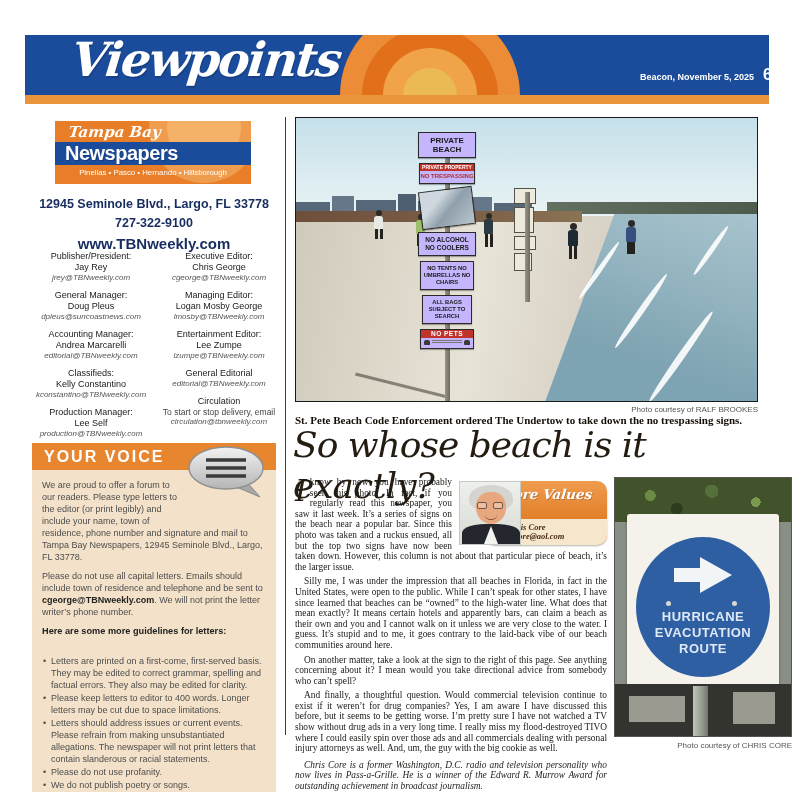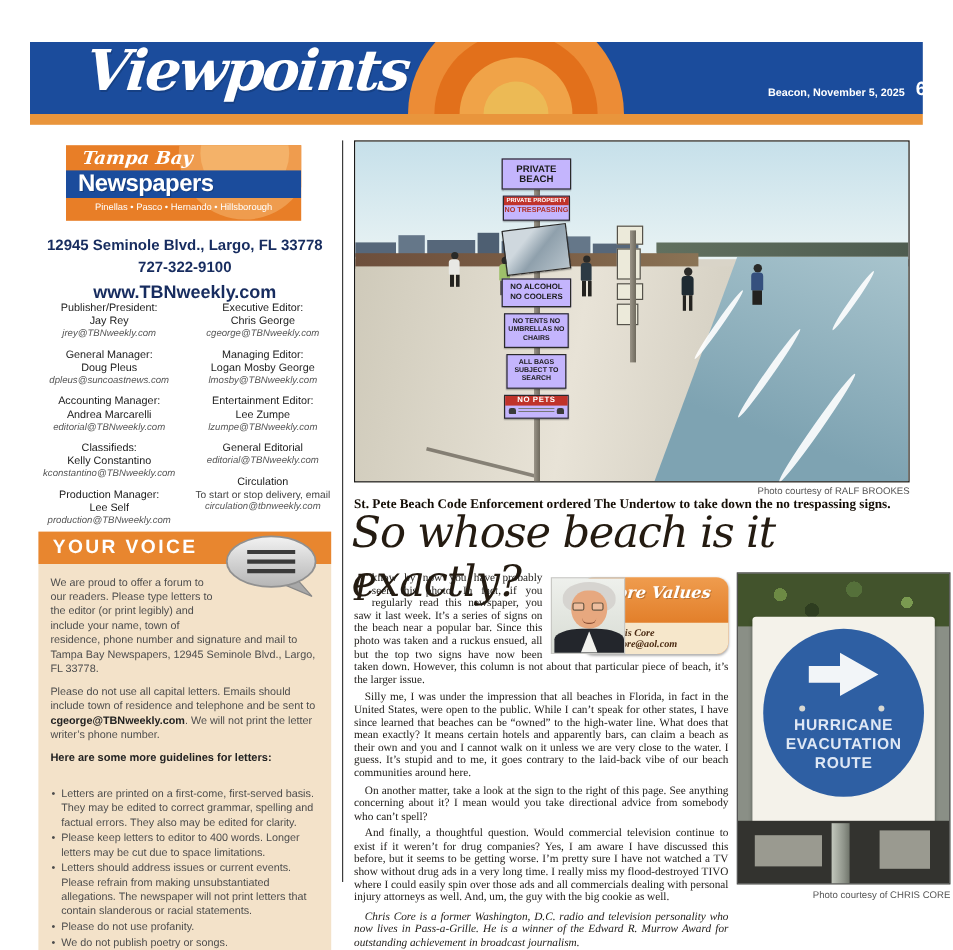--- a/index.html
+++ b/index.html
@@ -117,21 +117,21 @@
   .hs-shirt { position:absolute; left:24px; bottom:0; width:14px; height:18px; background:#f2f2ee; clip-path:polygon(50% 0,100% 100%,0 100%); }
 
   
   .sign-col { width:178px; }
   .photo-sign { position:relative; width:178px; height:260px; background:#8a8f86; overflow:hidden; border:1px solid #555; }
   .ps-trees { position:absolute; left:0; top:0; right:0; height:44px;
     background:#42532c;
     background-image:radial-gradient(circle 9px at 20% 40%, #6d8a44 0 60%, transparent 61%), radial-gradient(circle 11px at 55% 30%, #55703a 0 60%, transparent 61%), radial-gradient(circle 8px at 80% 55%, #7a9a50 0 60%, transparent 61%), radial-gradient(circle 10px at 35% 70%, #2e3d20 0 60%, transparent 61%);
   }
   .ps-board { position:absolute; left:12px; top:36px; width:152px; height:174px; background:#f4f2ea; border-radius:3px; box-shadow:0 2px 3px rgba(0,0,0,.35); }
-  .ps-circle { position:absolute; left:9px; top:10px; width:134px; height:140px; border-radius:50%; background:#2e5fa3; }
+  .ps-circle { position:absolute; left:9px; top:23px; width:134px; height:140px; border-radius:50%; background:#2e5fa3; }
   .ps-arrow { position:absolute; left:34px; top:16px; width:68px; height:44px; }
   .ps-bolt { position:absolute; width:5px; height:5px; border-radius:50%; background:#d8d8d2; top:64px; }
   .ps-b1 { left:30px; } .ps-b2 { left:96px; }
   .ps-text { position:absolute; left:0; right:0; top:72px; text-align:center; color:#dfe8f5; font-weight:bold; font-size:13px; line-height:16px; letter-spacing:.5px; }
   .ps-pole { position:absolute; left:78px; top:208px; width:15px; height:52px; background:linear-gradient(90deg,#c2c7bc,#8d9288 70%,#70756b); }
   .ps-wall { position:absolute; left:0; right:0; bottom:0; height:52px; background:#33332f; }
   .ps-panel { position:absolute; background:#9a9a90; }
   .credit-sign { position:static; display:block; width:178px; text-align:right; margin-top:4px; font-size:8px; color:#555; }
 </style>
 </head>

